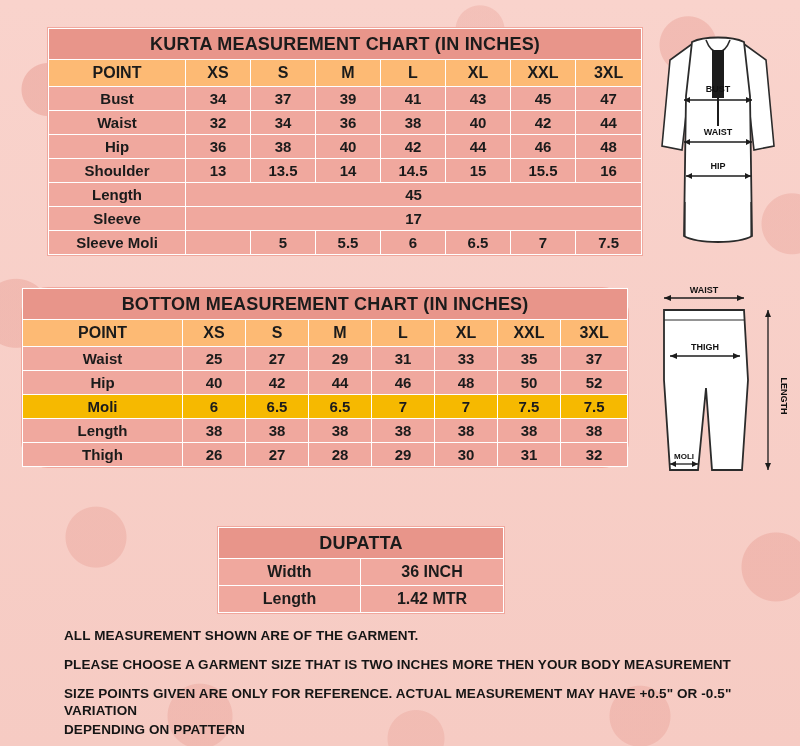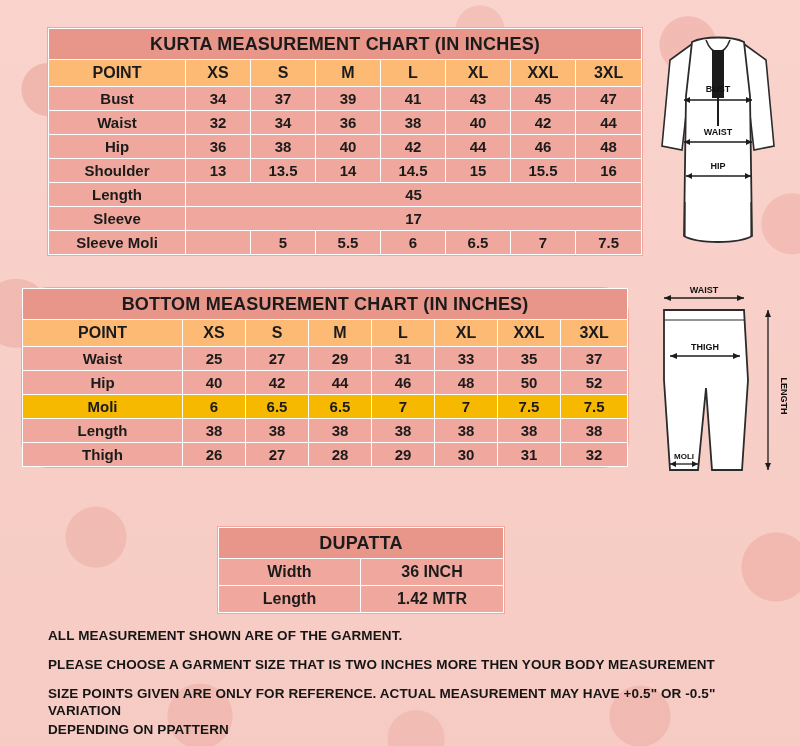--- a/index.html
+++ b/index.html
@@ -98,21 +98,21 @@
 
   
   .notes {
     position: absolute;
     left: 48px;
     top: 628px;
     width: 720px;
     color: #151515;
   }
   .notes p {
-    margin: 0 0 12px 0;
+    margin: 0 0 12px 16px;
     font-size: 13.5px;
     font-weight: bold;
     letter-spacing: .1px;
     line-height: 1.25;
   }
   .notes p.last { margin-bottom: 0; }
 
   
   .illus {
     position: absolute;

